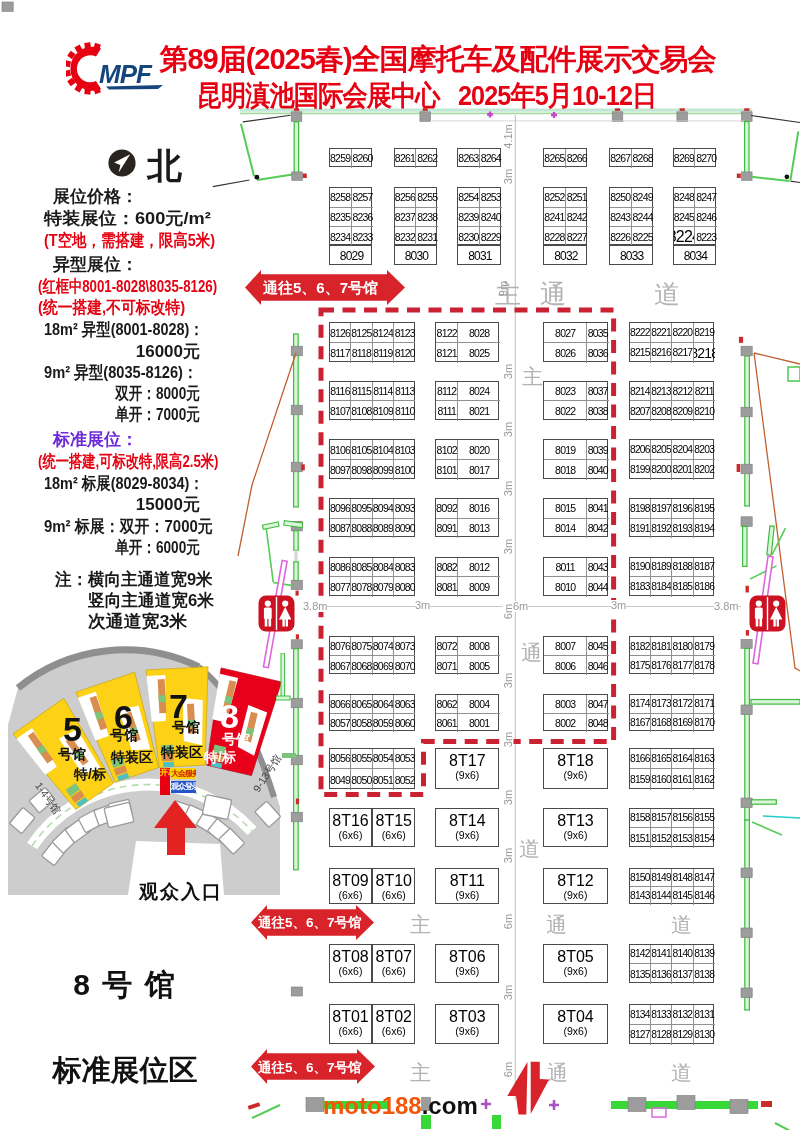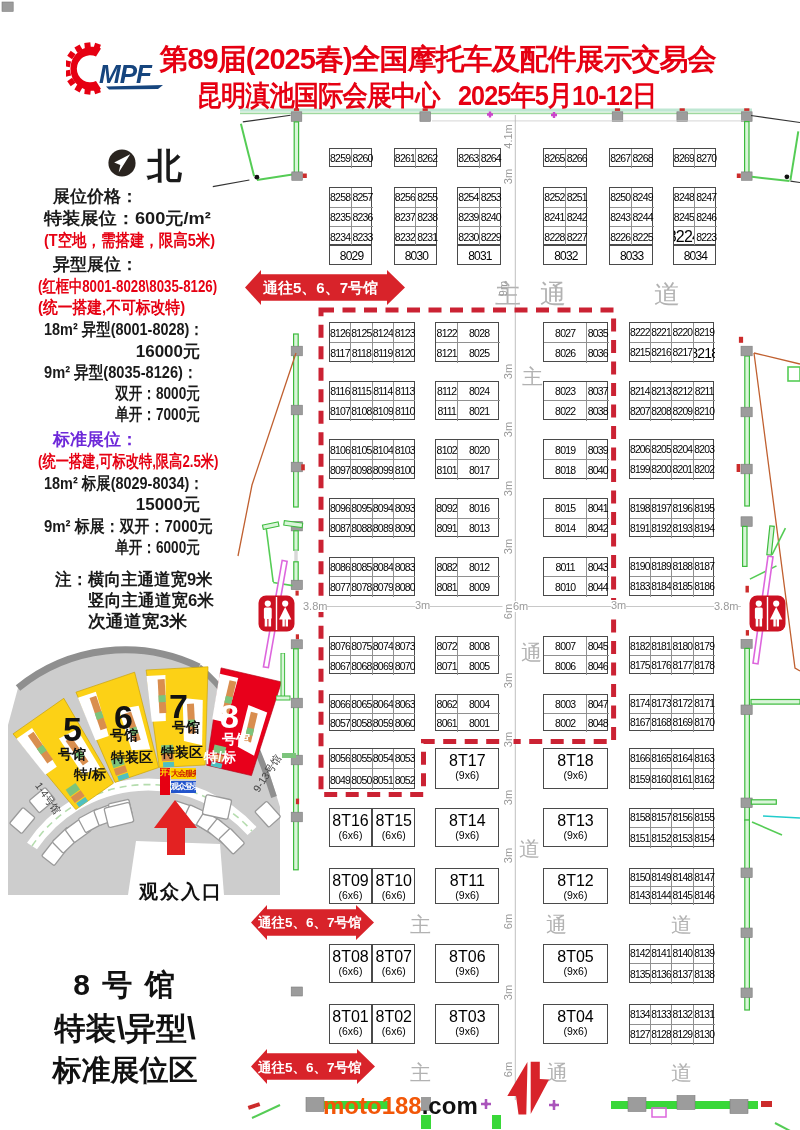--- a/index.html
+++ b/index.html
@@ -884,21 +884,20 @@
       <path d="M1 6 h10 M6 1 v10" stroke="#aa55bb" stroke-width="2.5"></path>
       <circle cx="6" cy="6" r="2" fill="#aa55bb"></circle>
     </svg>
 <svg width="12" height="12" viewBox="0 0 12 12" style="left:548px;top:1099px;z-index:3">
       <path d="M1 6 h10 M6 1 v10" stroke="#aa55bb" stroke-width="2.5"></path>
       <circle cx="6" cy="6" r="2" fill="#aa55bb"></circle>
     </svg>
 
 <div class="txt" style="left:0px;top:965px;width:250px;text-align:center;font-size:30px;font-weight:bold;color:#111;z-index:3;letter-spacing:2px;">8 号 馆</div>
 
-<div class="txt" style="left:0px;top:1008px;width:250px;text-align:center;font-size:31px;font-weight:bold;color:#111;z-index:3;">特装\异型\</div>
 
 <div class="txt" style="left:0px;top:1051px;width:250px;text-align:center;font-size:29px;font-weight:bold;color:#111;z-index:3;">标准展位区</div>
 
 <svg width="292" height="250" viewBox="0 0 292 250" style="left:8px;top:645px;z-index:2">
 <path d="M 10 43 A 169 169 0 0 1 191 22 Q 235 58 262 130 L 272 162 L 272 250 L 0 250 L 0 80 Z" fill="#cdcdcd"></path>
 <path d="M 10 43 A 169 169 0 0 1 191 22" fill="none" stroke="#8f8f8f" stroke-width="7"></path>
 <path d="M 191 22 Q 232 55 258 128 L 266 152" fill="none" stroke="#8f8f8f" stroke-width="6"></path>
 <path d="M 24 201 A 140 140 0 0 1 244 186" fill="none" stroke="#ffffff" stroke-width="12"></path>
 <path d="M 24 201 A 140 140 0 0 1 244 186" fill="none" stroke="#b5dcae" stroke-width="1.6" stroke-dasharray="7 5"></path>
 <path d="M 120 250 L 128 196 L 212 199 L 216 250 Z" fill="#ffffff"></path>

